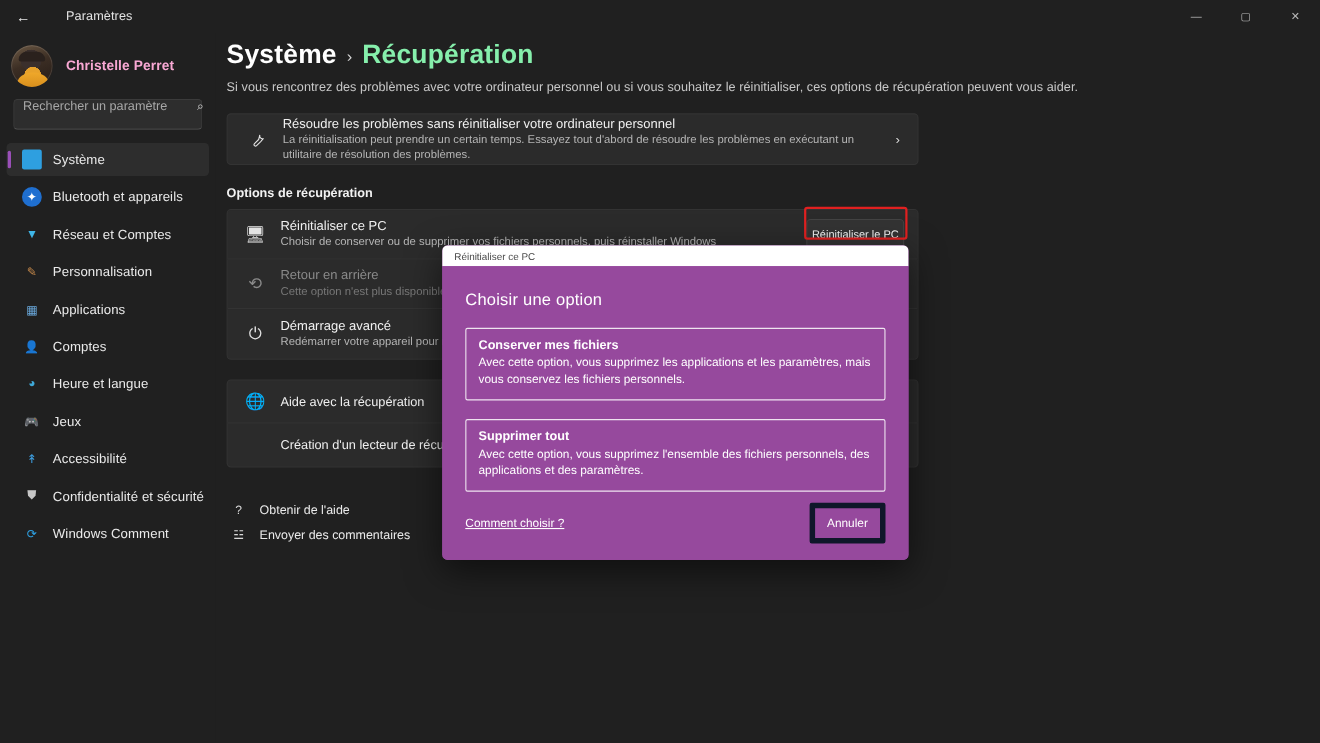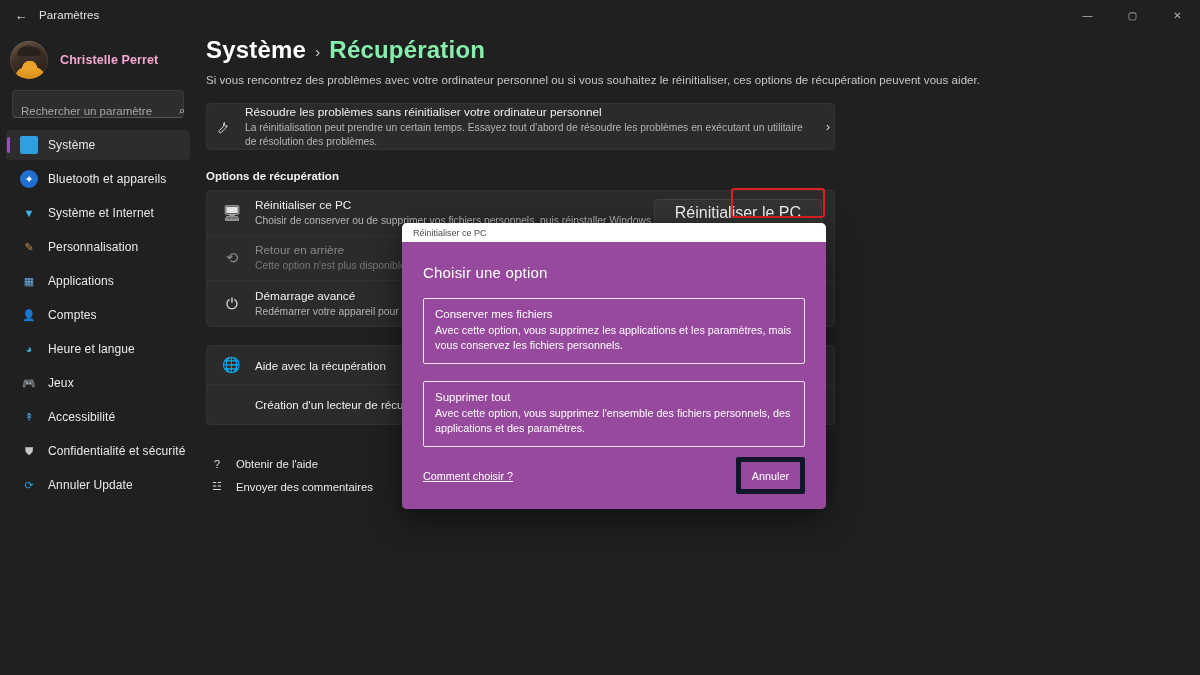--- a/index.html
+++ b/index.html
@@ -24,21 +24,21 @@
     background: #202020;
   }
   .tb-back {
     width: 30px; height: 30px;
     display: flex; align-items: center; justify-content: center;
     margin-left: 6px;
     color: #e6e6e6; font-size: 13px;
     border-radius: 4px;
   }
   .tb-title {
-    margin-left: 3px;
+    margin-left: 24px;
     font-size: 11.5px; color: #e3e3e3;
     letter-spacing: .1px;
   }
   .tb-controls {
     position: absolute; right: 0; top: 0;
     height: 30px; display: flex;
   }
   .tb-btn {
     width: 45px; height: 30px;
     display: flex; align-items: center; justify-content: center;
@@ -80,21 +80,21 @@
   .profile-name {
     margin-left: 12px;
     font-size: 12.5px; color: #f9a8d4; font-weight: 600;
     letter-spacing: .1px;
   }
   .search-wrap { padding: 6px 12px 0 12px; }
   .search-box {
     height: 28px; background: #2d2d2d;
     border: 1px solid #3b3b3b; border-bottom-color: #585858;
     border-radius: 4px;
-    display: flex; align-items: flex-end;
+    display: flex; align-items: flex-start;
     padding: 0 8px;
   }
   .search-box input {
     flex: 1; border: 0; outline: 0; background: transparent;
     color: #d6d6d6; font-size: 11.5px;
     font-family: "Liberation Sans", sans-serif;
   }
   .search-box input::placeholder { color: #a7a7a7; }
   .search-ico { color: #cfcfcf; font-size: 11px; margin-left: 4px; }
 
@@ -153,21 +153,21 @@
   }
 
   .card {
     position: relative;
     margin: 0 0 0 10px;
     width: 629px;
     background: #2b2b2b;
     border: 1px solid #333333;
     border-radius: 4px;
     display: flex; align-items: center;
-    padding: 0 4px;
+    padding: 0 16px;
   }
   .card.tall { height: 47px; margin-top: 17px; }
   .card-ico {
     width: 22px; flex: none;
     display: flex; align-items: center; justify-content: center;
     color: #e3e3e3; font-size: 15px; margin-right: 12px;
   }
   .card-text { flex: 1; min-width: 0; }
   .card-title { font-size: 11.8px; color: #f0f0f0; line-height: 15px; }
   .card-desc  { font-size: 10.3px; color: #b5b5b5; line-height: 14px; margin-top: 1px; }
@@ -191,25 +191,25 @@
     height: 45px; padding: 0 12px 0 14px;
     border-bottom: 1px solid #333333;
     background: #2b2b2b;
   }
   .row:last-child { border-bottom: 0; }
   .row.disabled .card-title { color: #8a8a8a; }
   .row.disabled .card-desc  { color: #777777; }
   .row.disabled .card-ico   { color: #8a8a8a; }
 
   .reset-btn {
-    height: 28px; padding: 0 20px;
+    height: 28px; padding: 0 4px;
     display: flex; align-items: center; justify-content: center;
     background: #333333;
     border: 1px solid #434343; border-radius: 4px;
-    color: #f2f2f2; font-size: 16px;
+    color: #f2f2f2; font-size: 10px;
     white-space: nowrap;
   }
   .hl-ring {
     position: absolute;
     border: 2px solid #e02020;
     border-radius: 3px;
     pointer-events: none;
   }
 
   .group2 {
@@ -265,21 +265,21 @@
     letter-spacing: .2px;
   }
   .dlg-option {
     margin-top: 17px;
     border: 1px solid rgba(255,255,255,.85);
     border-radius: 2px;
     padding: 9px 11px 11px 11px;
     background: transparent;
   }
   .dlg-option .opt-title {
-    font-size: 11.5px; font-weight: 400; color: #ffffff;
+    font-size: 11.5px; font-weight: 700; color: #ffffff;
     margin-bottom: 3px;
   }
   .dlg-option .opt-desc {
     font-size: 10.8px; color: #ffffff; line-height: 14.5px;
     font-weight: 400;
   }
   .dlg-footer {
     position: absolute; left: 21px; right: 21px; bottom: 15px;
     display: flex; align-items: center; justify-content: space-between;
   }
@@ -326,21 +326,21 @@
         <div class="nav-item active">
           <div class="nav-ico ic-system"></div>
           <div class="nav-label">Système</div>
         </div>
         <div class="nav-item">
           <div class="nav-ico ic-bt">✦</div>
           <div class="nav-label">Bluetooth et appareils</div>
         </div>
         <div class="nav-item">
           <div class="nav-ico ic-net">▼</div>
-          <div class="nav-label">Système et Internet</div>
+          <div class="nav-label">Réseau et Comptes</div>
         </div>
         <div class="nav-item">
           <div class="nav-ico ic-perso">✎</div>
           <div class="nav-label">Personnalisation</div>
         </div>
         <div class="nav-item">
           <div class="nav-ico ic-apps">▦</div>
           <div class="nav-label">Applications</div>
         </div>
         <div class="nav-item">
@@ -358,21 +358,21 @@
         <div class="nav-item">
           <div class="nav-ico ic-access">↟</div>
           <div class="nav-label">Accessibilité</div>
         </div>
         <div class="nav-item">
           <div class="nav-ico ic-privacy">⛊</div>
           <div class="nav-label">Confidentialité et sécurité</div>
         </div>
         <div class="nav-item">
           <div class="nav-ico ic-update">⟳</div>
-          <div class="nav-label">Annuler Update</div>
+          <div class="nav-label">Windows Comment</div>
         </div>
       </div>
   </div>
 
   <div class="content">
 
     <div class="breadcrumb">
       <span>Système</span>
       <span class="bc-sep">›</span>
       <span class="bc-current">Récupération</span>

